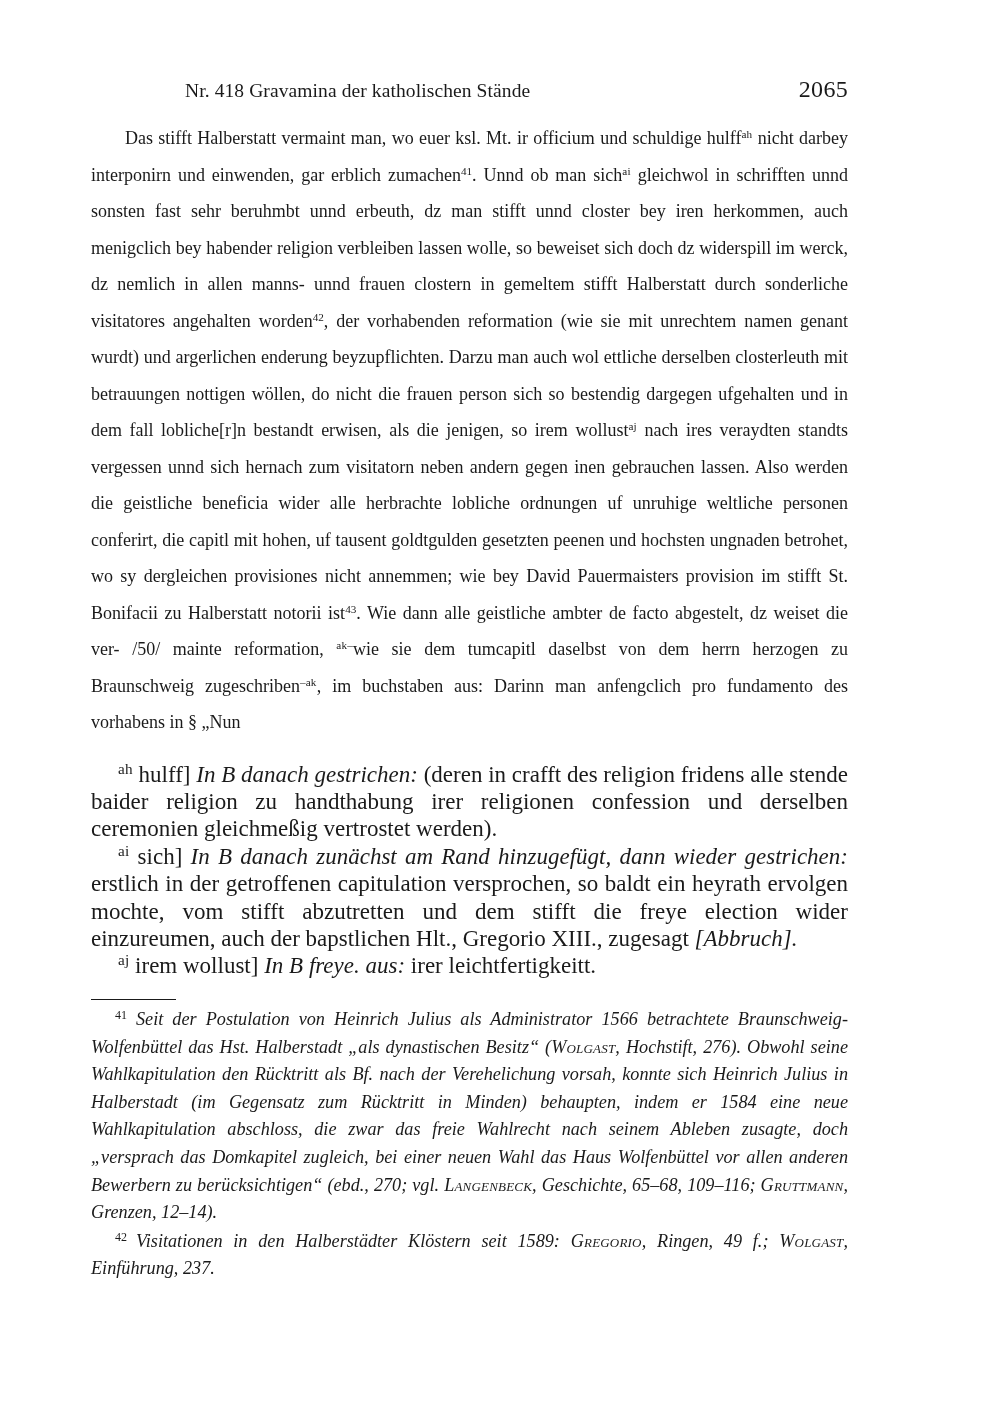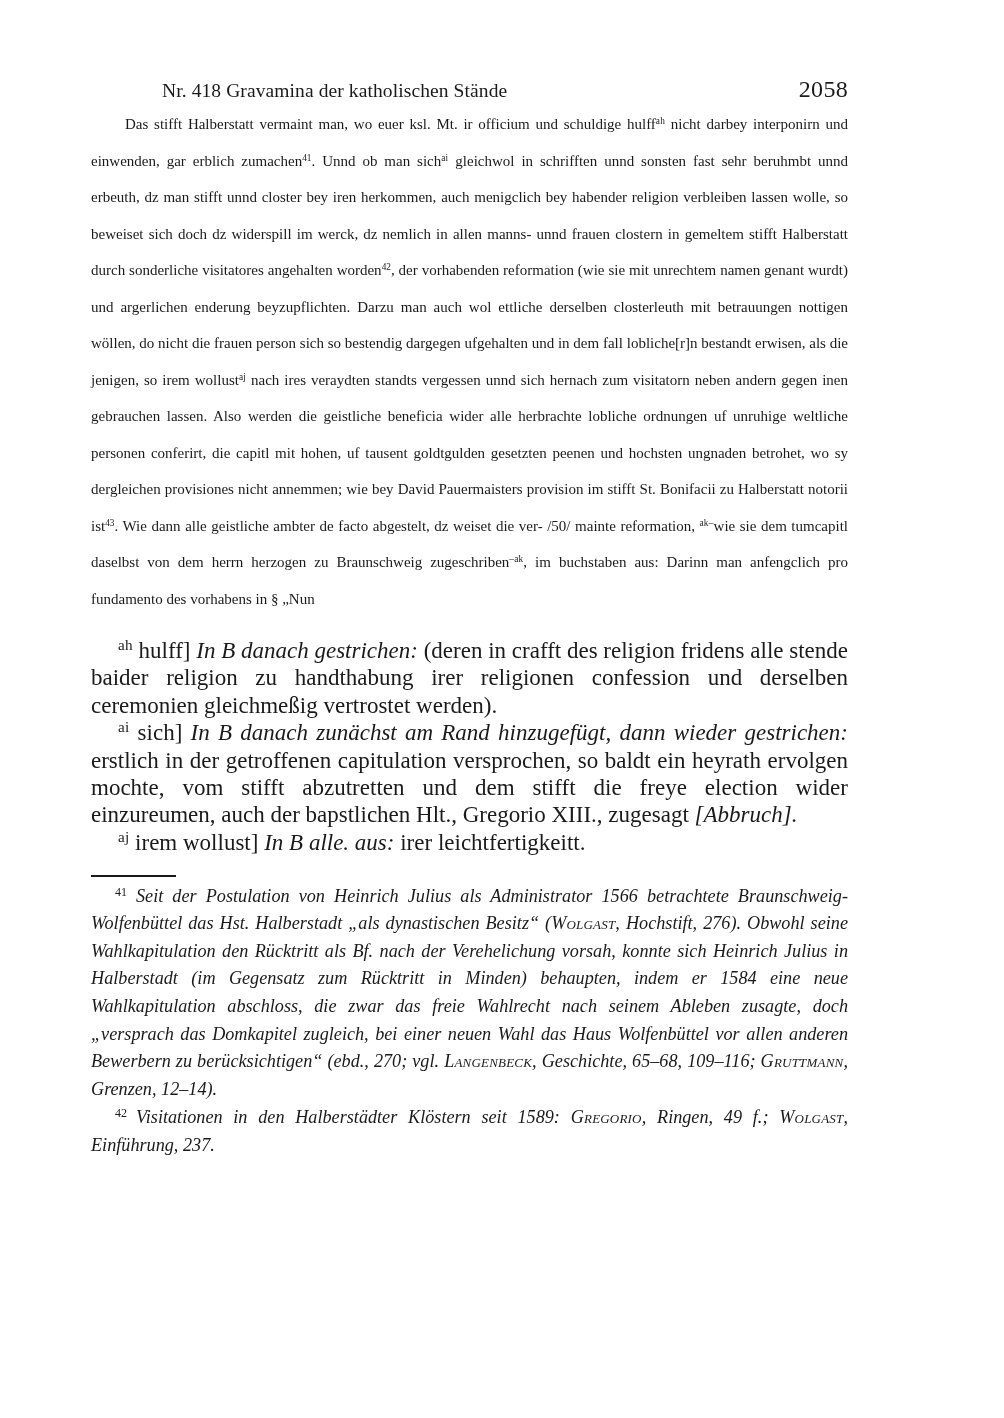--- a/index.html
+++ b/index.html
@@ -32,31 +32,32 @@
   .running-head {
     display: flex;
     align-items: baseline;
     justify-content: flex-start;
     margin-top: 76px;
     height: 30px;
   }
   .running-head .rh-title {
     font-size: 19.5px;
     letter-spacing: 0.1px;
-    margin-left: 71px;
+    margin-left: 94px;
   }
   .running-head .rh-folio {
     margin-left: auto;
     font-size: 24px;
     letter-spacing: 0.3px;
   }
 
   
   .maintext {
-    font-size: 15px;
+    margin-top: 14px;
+    font-size: 18px;
     line-height: 36.5px;
     text-align: justify;
     text-justify: inter-word;
     hyphens: manual;
   }
   .maintext .indent-first {
     text-indent: 34px;
     display: block;
   }
   sup.marker {
@@ -127,31 +128,31 @@
   }
 </style>
 </head>
 <body>
 
 <div class="page">
   <div class="content">
 
     <div class="running-head">
       <span class="rh-title">Nr. 418 Gravamina der katholischen Stände</span>
-      <span class="rh-folio">2058</span>
+      <span class="rh-folio">2065</span>
     </div>
 
     <div class="maintext">
       <span class="indent-first" id="main-paragraph">Das stifft Halberstatt vermaint man, wo euer ksl. Mt. ir officium und schuldige hulff<sup class="marker">ah</sup> nicht darbey interponirn und einwenden, gar erblich zumachen<sup class="fn">41</sup>. Unnd ob man sich<sup class="marker">ai</sup> gleichwol in schrifften unnd sonsten fast sehr beruhmbt unnd erbeuth, dz man stifft unnd closter bey iren herkommen, auch menigclich bey habender religion verbleiben lassen wolle, so beweiset sich doch dz widerspill im werck, dz nemlich in allen manns- unnd frauen clostern in gemeltem stifft Halberstatt durch sonderliche visitatores angehalten worden<sup class="fn">42</sup>, der vorhabenden reformation (wie sie mit unrechtem namen genant wurdt) und argerlichen enderung beyzupflichten. Darzu man auch wol ettliche derselben closterleuth mit betrauungen nottigen wöllen, do nicht die frauen person sich so bestendig dargegen ufgehalten und in dem fall lobliche[r]n bestandt erwisen, als die jenigen, so irem wollust<sup class="marker">aj</sup> nach ires veraydten standts vergessen unnd sich hernach zum visitatorn neben andern gegen inen gebrauchen lassen. Also werden die geistliche beneficia wider alle herbrachte lobliche ordnungen uf unruhige weltliche personen conferirt, die capitl mit hohen, uf tausent goldtgulden gesetzten peenen und hochsten ungnaden betrohet, wo sy dergleichen provisiones nicht annemmen; wie bey David Pauermaisters provision im stifft St. Bonifacii zu Halberstatt notorii ist<sup class="fn">43</sup>. Wie dann alle geistliche ambter de facto abgestelt, dz weiset die ver- /50/ mainte reformation, <sup class="marker">ak–</sup>wie sie dem tumcapitl daselbst von dem herrn herzogen zu Braunschweig zugeschriben<sup class="marker">–ak</sup>, im buchstaben aus: Darinn man anfengclich pro fundamento des vorhabens in § „Nun</span>
     </div>
 
     <div class="apparatus" id="apparatus-block">
         <span class="note"><sup class="letter">ah</sup> hulff<span class="lemma-end">]</span> <i>In B danach gestrichen:</i> (deren in crafft des religion fridens alle stende baider religion zu handthabung irer religionen confession und derselben ceremonien gleichmeßig vertrostet werden).</span>
         <span class="note"><sup class="letter">ai</sup> sich<span class="lemma-end">]</span> <i>In B danach zunächst am Rand hinzugefügt, dann wieder gestrichen:</i> erstlich in der getroffenen capitulation versprochen, so baldt ein heyrath ervolgen mochte, vom stifft abzutretten und dem stifft die freye election wider einzureumen, auch der bapstlichen Hlt., Gregorio XIII., zugesagt <i>[Abbruch].</i></span>
-        <span class="note"><sup class="letter">aj</sup> irem wollust<span class="lemma-end">]</span> <i>In B alle. aus:</i> irer leichtfertigkeitt.</span>
+        <span class="note"><sup class="letter">aj</sup> irem wollust<span class="lemma-end">]</span> <i>In B freye. aus:</i> irer leichtfertigkeitt.</span>
       </div>
 
     <div class="fn-rule"></div>
 
     <div class="footnotes" id="footnotes-block">
         <span class="fnote"><sup class="num">41</sup>Seit der Postulation von Heinrich Julius als Administrator 1566 betrachtete Braunschweig-Wolfenbüttel das Hst. Halberstadt „als dynastischen Besitz“ (<span class="sc">Wolgast</span>, Hochstift, 276). Obwohl seine Wahlkapitulation den Rücktritt als Bf. nach der Verehelichung vorsah, konnte sich Heinrich Julius in Halberstadt (im Gegensatz zum Rücktritt in Minden) behaupten, indem er 1584 eine neue Wahlkapitulation abschloss, die zwar das freie Wahlrecht nach seinem Ableben zusagte, doch „versprach das Domkapitel zugleich, bei einer neuen Wahl das Haus Wolfenbüttel vor allen anderen Bewerbern zu berücksichtigen“ (ebd., 270; vgl. <span class="sc">Langenbeck</span>, Geschichte, 65–68, 109–116; <span class="sc">Gruttmann</span>, Grenzen, 12–14).</span>
         <span class="fnote"><sup class="num">42</sup>Visitationen in den Halberstädter Klöstern seit 1589: <span class="sc">Gregorio</span>, Ringen, 49 f.; <span class="sc">Wolgast</span>, Einführung, 237.</span>
       </div>
 
   </div>

